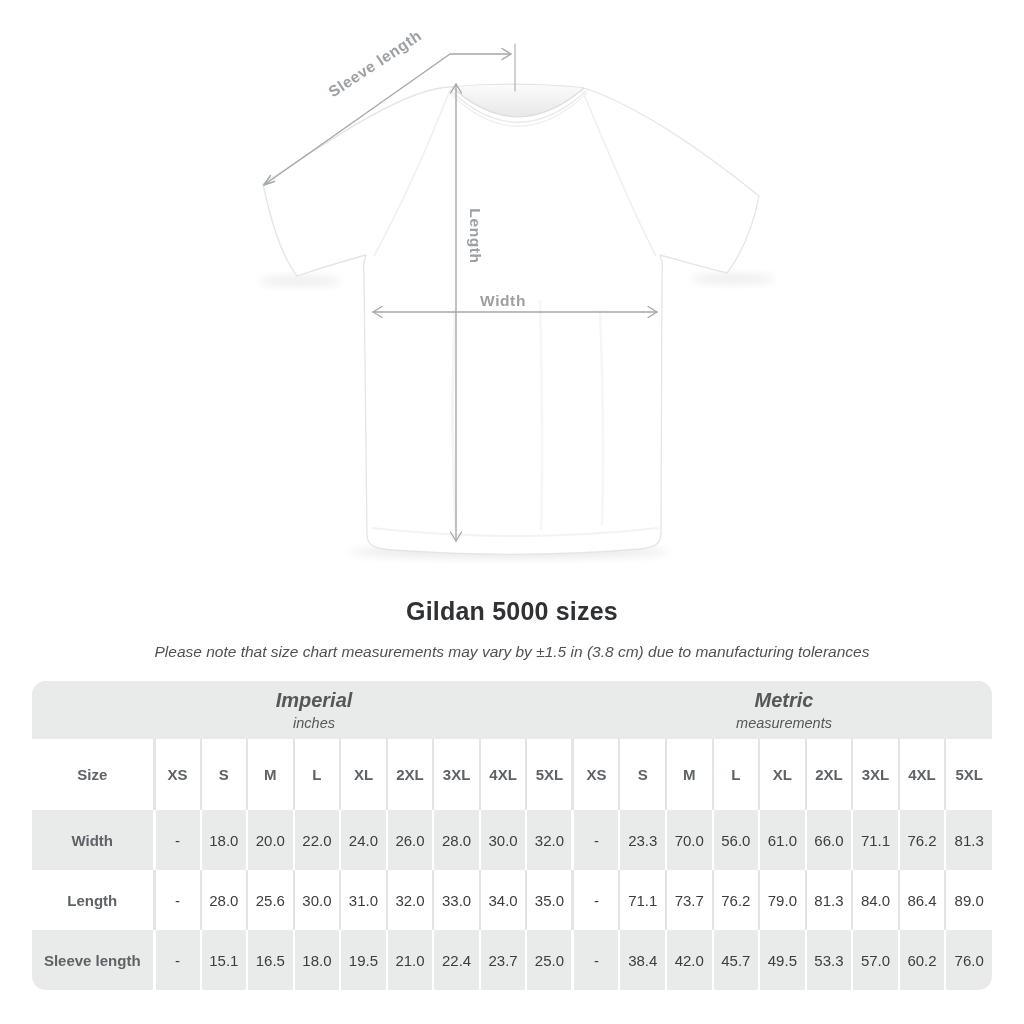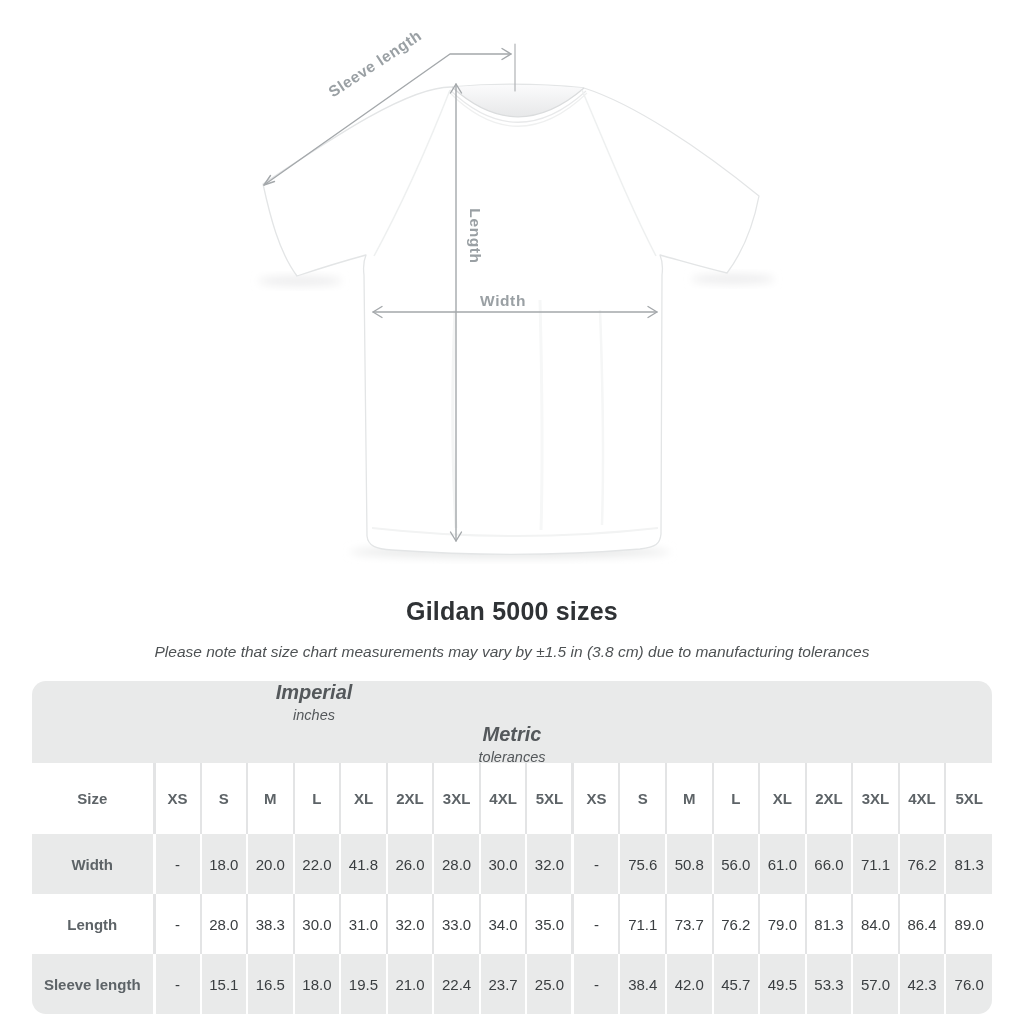--- a/index.html
+++ b/index.html
@@ -24,21 +24,21 @@
   }
   .caption p {
     margin:17px; font-size:15.5px; line-height:18px;
     font-style:italic; color:#4e5254;
   }
 
   .size-table {
     margin:20px 32px 0; border-radius:14px; overflow:hidden;
     background:#ffffff;
   }
-  .units-band { display:flex; background:#e9eaea; height:82px;flex-direction:column; }
+  .units-band { display:flex; background:#e9eaea; height:58px; }
   .unit-group {
     display:flex; flex-direction:column; justify-content:center;
     align-items:center; box-sizing:border-box; gap:3px;
   }
   .unit-group.imperial { width:544px; padding-left:20px; }
   .unit-group.metric   { flex:1; }
   .unit-name { font-size:20px; font-weight:bold; font-style:italic; color:#54585b; }
   .unit-sub  { font-size:14.5px; font-style:italic; color:#54585b; }
 
   table.grid { width:100%; border-collapse:collapse; table-layout:fixed; }
@@ -139,21 +139,21 @@
 </div>
 
 <div class="size-table">
   <div class="units-band">
     <div class="unit-group imperial">
       <div class="unit-name">Imperial</div>
       <div class="unit-sub">inches</div>
     </div>
     <div class="unit-group metric">
       <div class="unit-name">Metric</div>
-      <div class="unit-sub">tolerances</div>
+      <div class="unit-sub">measurements</div>
     </div>
   </div>
   <table class="grid">
     <colgroup id="grid-cols">
         <col style="width:122px">
         <col>
         <col>
         <col>
         <col>
         <col>
@@ -192,40 +192,40 @@
           <td>3XL</td>
           <td>4XL</td>
           <td>5XL</td>
         </tr>
         <tr class="data-row shaded">
           <td class="label-cell">Width</td>
           <td class="group-start">-</td>
           <td>18.0</td>
           <td>20.0</td>
           <td>22.0</td>
-          <td>41.8</td>
+          <td>24.0</td>
           <td>26.0</td>
           <td>28.0</td>
           <td>30.0</td>
           <td>32.0</td>
           <td class="group-start">-</td>
-          <td>75.6</td>
-          <td>50.8</td>
+          <td>23.3</td>
+          <td>70.0</td>
           <td>56.0</td>
           <td>61.0</td>
           <td>66.0</td>
           <td>71.1</td>
           <td>76.2</td>
           <td>81.3</td>
         </tr>
         <tr class="data-row">
           <td class="label-cell">Length</td>
           <td class="group-start">-</td>
           <td>28.0</td>
-          <td>38.3</td>
+          <td>25.6</td>
           <td>30.0</td>
           <td>31.0</td>
           <td>32.0</td>
           <td>33.0</td>
           <td>34.0</td>
           <td>35.0</td>
           <td class="group-start">-</td>
           <td>71.1</td>
           <td>73.7</td>
           <td>76.2</td>
@@ -246,18 +246,18 @@
           <td>22.4</td>
           <td>23.7</td>
           <td>25.0</td>
           <td class="group-start">-</td>
           <td>38.4</td>
           <td>42.0</td>
           <td>45.7</td>
           <td>49.5</td>
           <td>53.3</td>
           <td>57.0</td>
-          <td>42.3</td>
+          <td>60.2</td>
           <td>76.0</td>
         </tr>
       </tbody>
   </table>
 </div>
 
 </body></html>

